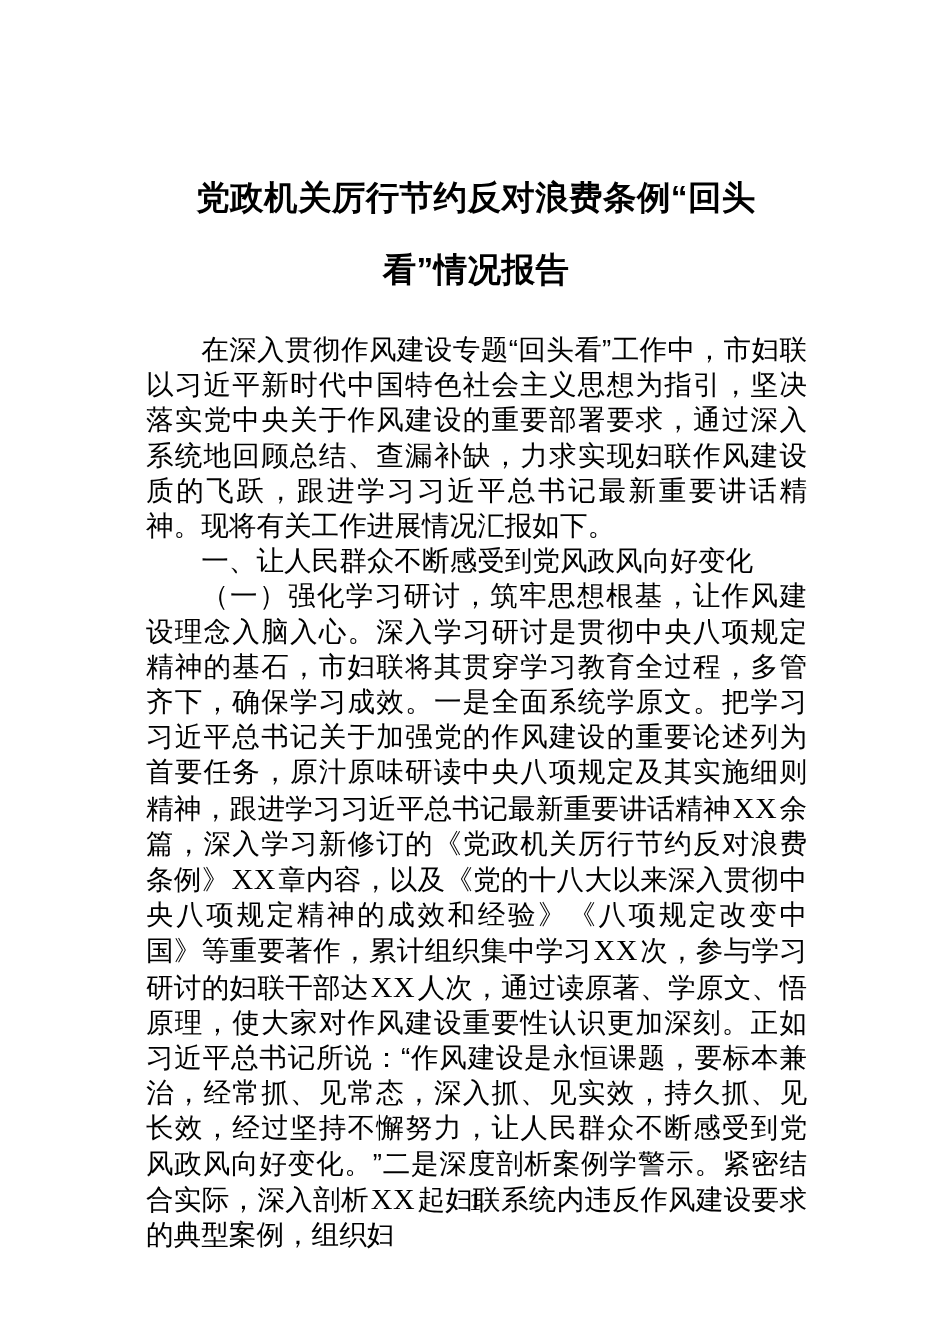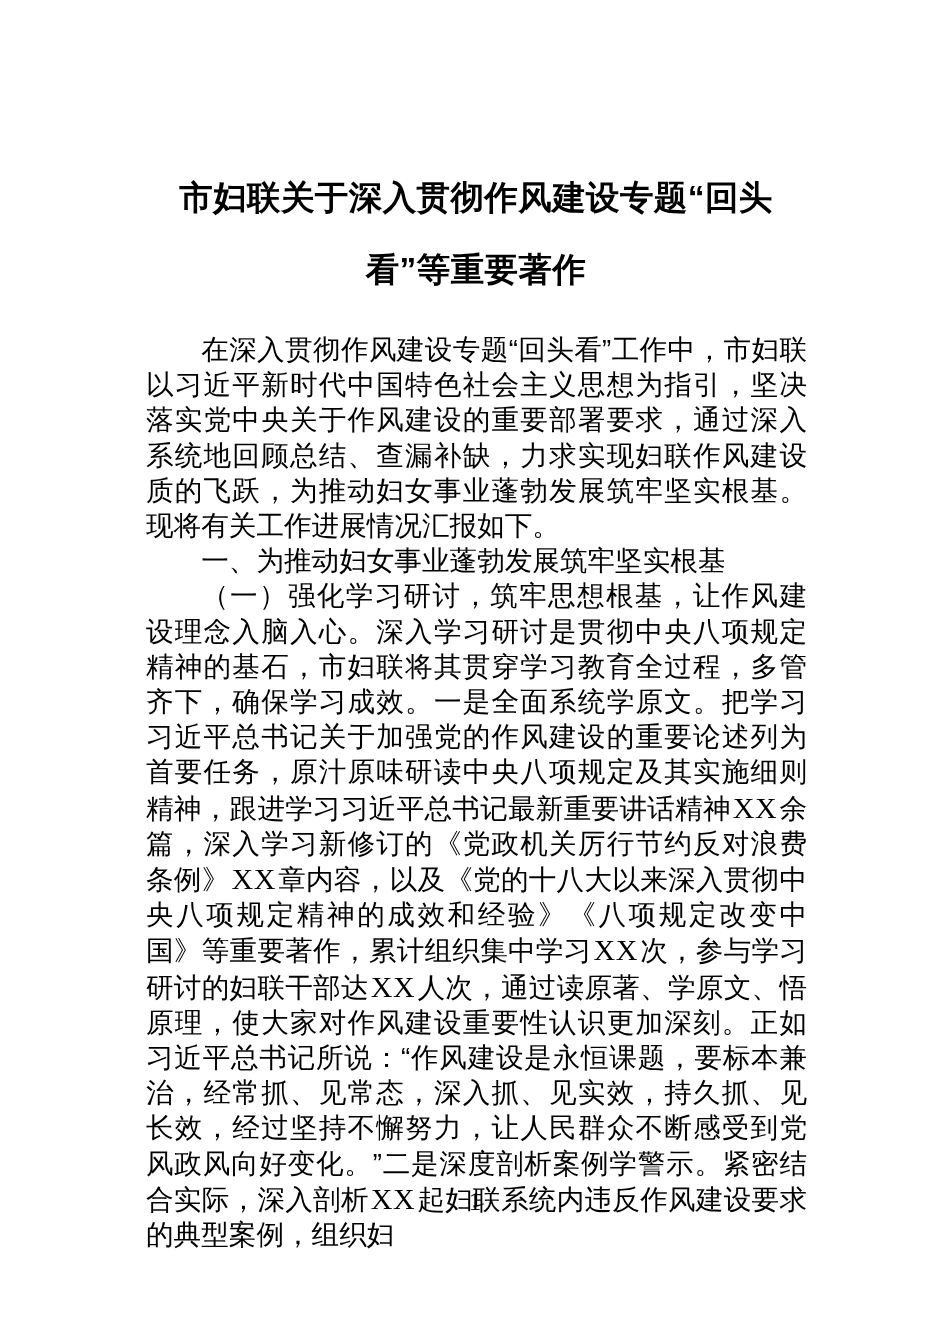--- a/index.html
+++ b/index.html
@@ -83,29 +83,29 @@
     font-size: 25px;
     color: #000000;
   }
 </style>
 </head>
 <body>
 
 <div class="page">
 
   <div class="doc-title">
-    <span class="tline">市妇联关于深入贯彻作风建设专题“回头</span>
-    <span class="tline">看”等重要著作</span>
+    <span class="tline">党政机关厉行节约反对浪费条例“回头</span>
+    <span class="tline">看”情况报告</span>
   </div>
 
   <div class="body-block">
 
-    <p class="para indent">在深入贯彻作风建设专题“回头看”工作中，市妇联以习近平新时代中国特色社会主义思想为指引，坚决落实党中央关于作风建设的重要部署要求，通过深入系统地回顾总结、查漏补缺，力求实现妇联作风建设质的飞跃，为推动妇女事业蓬勃发展筑牢坚实根基。现将有关工作进展情况汇报如下。</p>
+    <p class="para indent">在深入贯彻作风建设专题“回头看”工作中，市妇联以习近平新时代中国特色社会主义思想为指引，坚决落实党中央关于作风建设的重要部署要求，通过深入系统地回顾总结、查漏补缺，力求实现妇联作风建设质的飞跃，跟进学习习近平总书记最新重要讲话精神。现将有关工作进展情况汇报如下。</p>
 
-    <p class="para indent">一、为推动妇女事业蓬勃发展筑牢坚实根基</p>
+    <p class="para indent">一、让人民群众不断感受到党风政风向好变化</p>
 
     <p class="para indent"><span>（一）强化学习研讨，筑牢思想根基，让作风建设理念入脑入心。深入学习研讨是贯彻中央八项规定精神的基石，市妇联将其贯穿学习教育全过程，多管齐下，确保学习成效。一是全面系统学原文。把学习习近平总书记关于加强党的作风建设的重要论述列为首要任务，原汁原味研读中央八项规定及其实施细则精神，跟进学习习近平总书记最新重要讲话精神</span><span class="lat">XX</span><span>余篇，深入学习新修订的《党政机关厉行节约反对浪费条例》</span><span class="lat">XX</span><span>章内容，以及《党的十八大以来深入贯彻中央八项规定精神的成效和经验》《八项规定改变中国》等重要著作，累计组织集中学习</span><span class="lat">XX</span><span>次，参与学习研讨的妇联干部达</span><span class="lat">XX</span><span>人次，通过读原著、学原文、悟原理，使大家对作风建设重要性认识更加深刻。正如习近平总书记所说：“作风建设是永恒课题，要标本兼治，经常抓、见常态，深入抓、见实效，持久抓、见长效，经过坚持不懈努力，让人民群众不断感受到党风政风向好变化。”二是深度剖析案例学警示。紧密结合实际，深入剖析</span><span class="lat">XX</span><span>起妇联系统内违反作风建设要求的典型案例，组织妇</span></p>
 
   </div>
 
   <div class="page-number">1</div>
 
 </div>
 
 </body></html>

